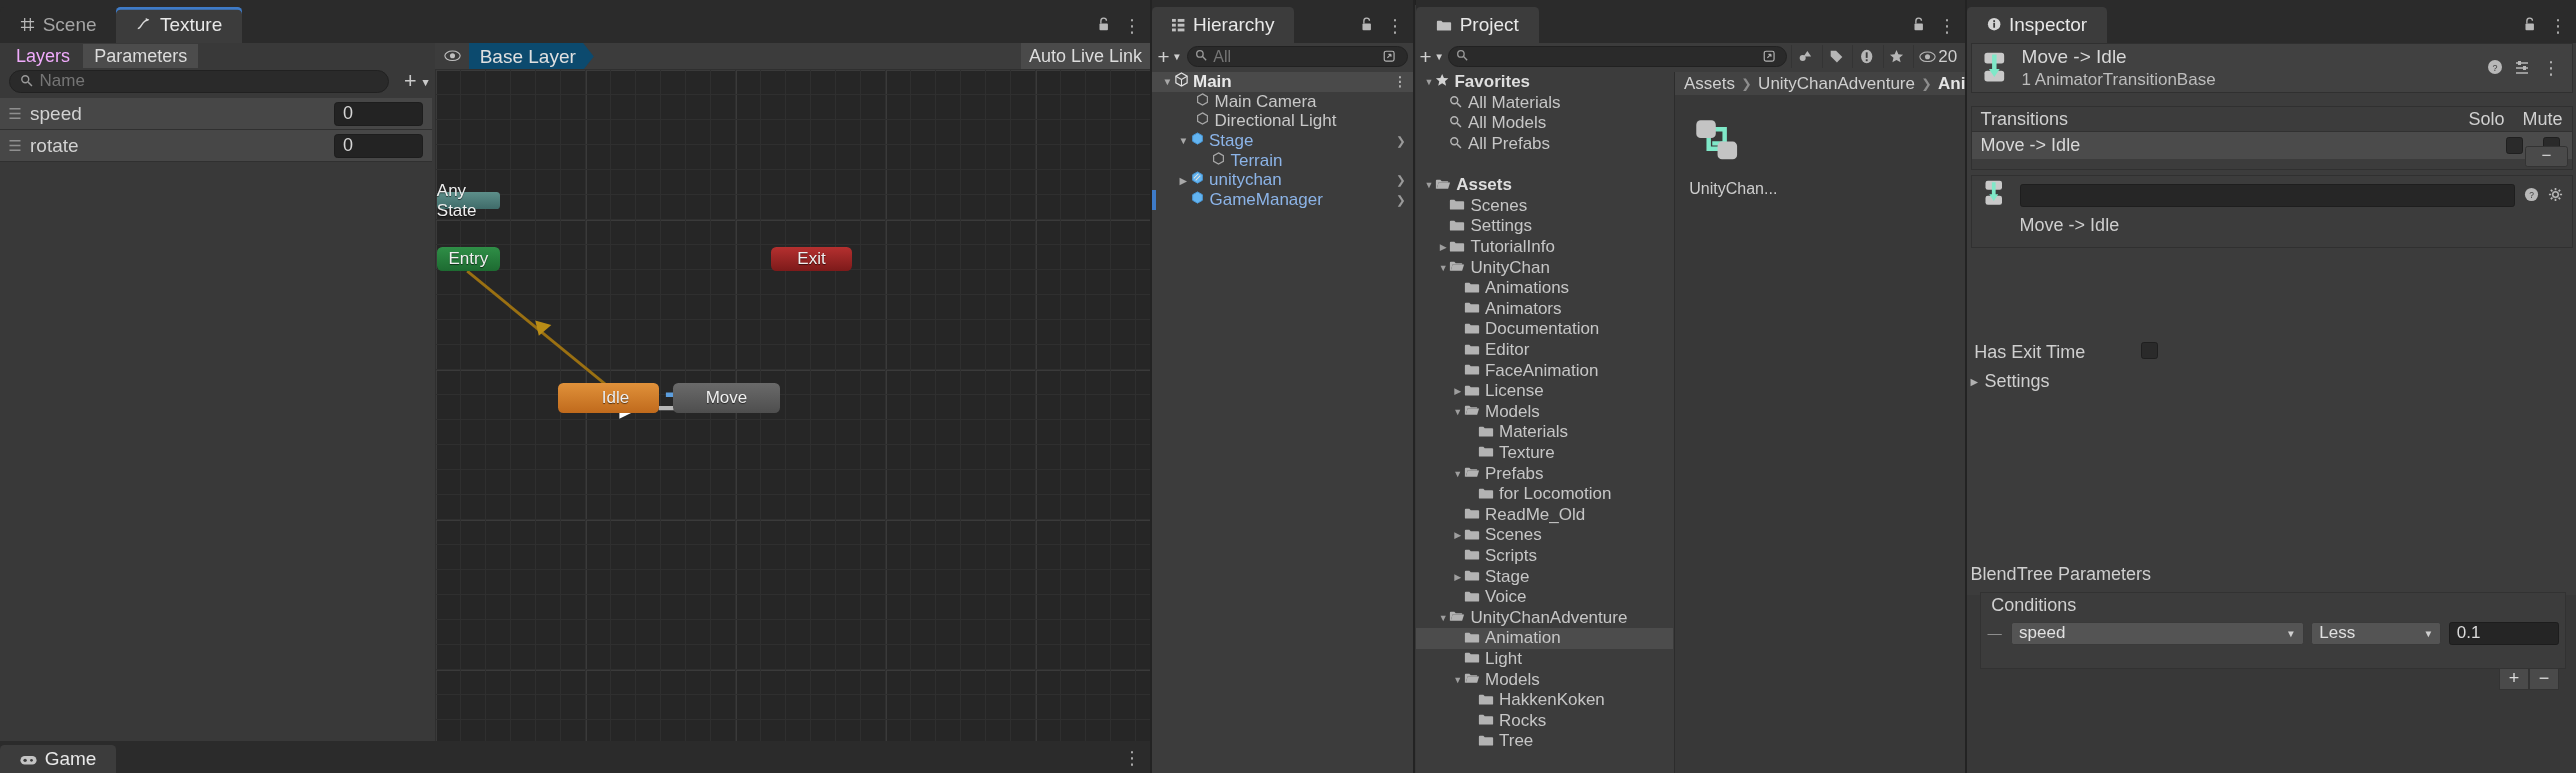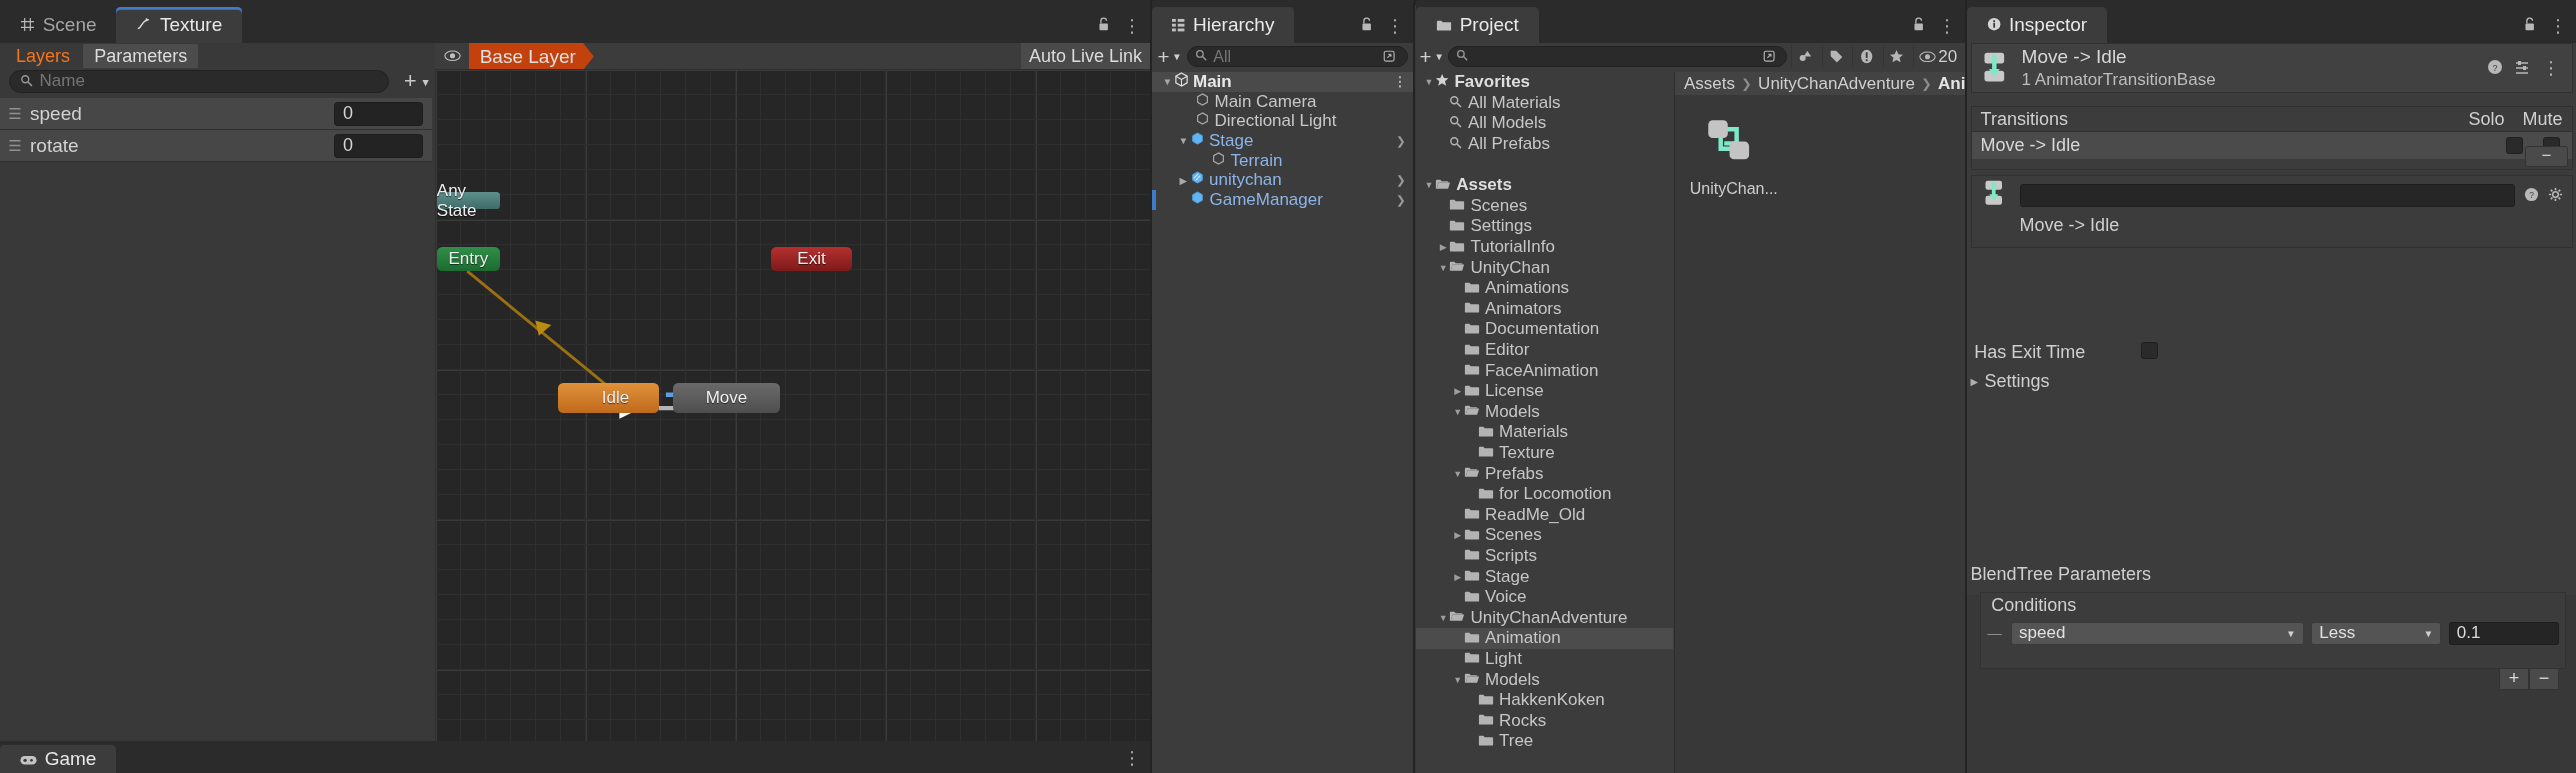--- a/index.html
+++ b/index.html
@@ -35,21 +35,21 @@
   .kebab { letter-spacing: 0; font-size: 18px; }
 
   
   #animator { left: 0; top: 0; width: 1150px; height: 741px; background: #393939; }
   .anim-subtabbar {
     position: absolute; left: 0; top: 43px; width: 432px; height: 26px;
     background: #393939; display: flex; align-items: center; padding-left: 5.4px; gap: 2.7px;
   }
   .subtab {
     height: 24px; padding: 0 10.7px; display: flex; align-items: center;
-    font-size: 18px; color: #f97316; background: #393939;
+    font-size: 18px; color: #f0abfc; background: #393939;
   }
   .subtab.sel { background: #4c4c4c; color: #dcdcdc; }
   .param-search {
     position: absolute; left: 9px; top: 70px; width: 380px; height: 23px;
     background: #2a2a2a; border: 0.9px solid #212121; border-radius: 11.6px;
     display: flex; align-items: flex-start; padding: 0 9.8px; gap: 6.3px;
   }
   .param-search .ph { color: #757575; font-size: 17px; }
   .plus-drop {
     position: absolute; left: 404px; top: 69px;
@@ -82,21 +82,21 @@
       repeating-linear-gradient(to bottom, #3a3a3a 0 1.8px, transparent 1.8px 150px),
       #262626;
     overflow: hidden;
   }
   .graph-head {
     position: absolute; left: 435px; top: 43px; width: 715px; height: 27px;
     background: #3c3c3c; display: flex; align-items: center;
   }
   .eye-btn { width: 34px; text-align: center; color: #c0c0c0; font-size: 16px; }
   .bcrumb {
-    background: #c2410c; color: #e0e0e0; font-size: 19px;
+    background: #0c4a6e; color: #e0e0e0; font-size: 19px;
     padding: 0 18px 0 10.7px; height: 27px; display: flex; align-items: center;
     clip-path: polygon(0 0, calc(100% - 10.7px) 0, 100% 50%, calc(100% - 10.7px) 100%, 0 100%);
   }
   .autolive {
     position: absolute; right: 0; top: 0; height: 27px; padding: 0 8px;
     background: #4a4a4a; color: #dcdcdc; font-size: 18px;
     display: flex; align-items: center;
   }
   .node {
     position: absolute; border-radius: 5.4px; display: flex;
@@ -176,21 +176,21 @@
     position: absolute; left: 258px; top: 72px; width: 292px; height: 702px;
     background: #383838; border-left: 0.9px solid #2c2c2c;
   }
   .breadcrumbbar {
     height: 23px; background: #434343; display: flex; align-items: center;
     padding-left: 9px; font-size: 17px; color: #cfcfcf; gap: 6.3px; overflow: hidden;
   }
   .bsep { color: #8d8d8d; font-size: 12.5px; }
   .bcur { font-weight: bold; color: #e4e4e4; }
   .assetgrid { padding: 19.7px 0 0 14.3px; }
-  .asset { width: 89px; text-align: center; }
+  .asset { width: 89px; text-align: left; }
   .asset .label { font-size: 16px; color: #cdcdcd; margin-top: 5.4px; }
 
   
   #inspector { left: 1967px; top: 0; width: 609px; height: 595px; background: #3c3c3c; }
   .insp-head {
     position: absolute; left: 3.6px; top: 43px; width: 602px; height: 50px;
     background: #414141; border: 0.9px solid #303030; display: flex; align-items: center;
   }
   .insp-head .tico { width: 50px; display: flex; align-items: center; justify-content: center; }
   .insp-head .names { display: flex; flex-direction: column; gap: 2.7px; }

